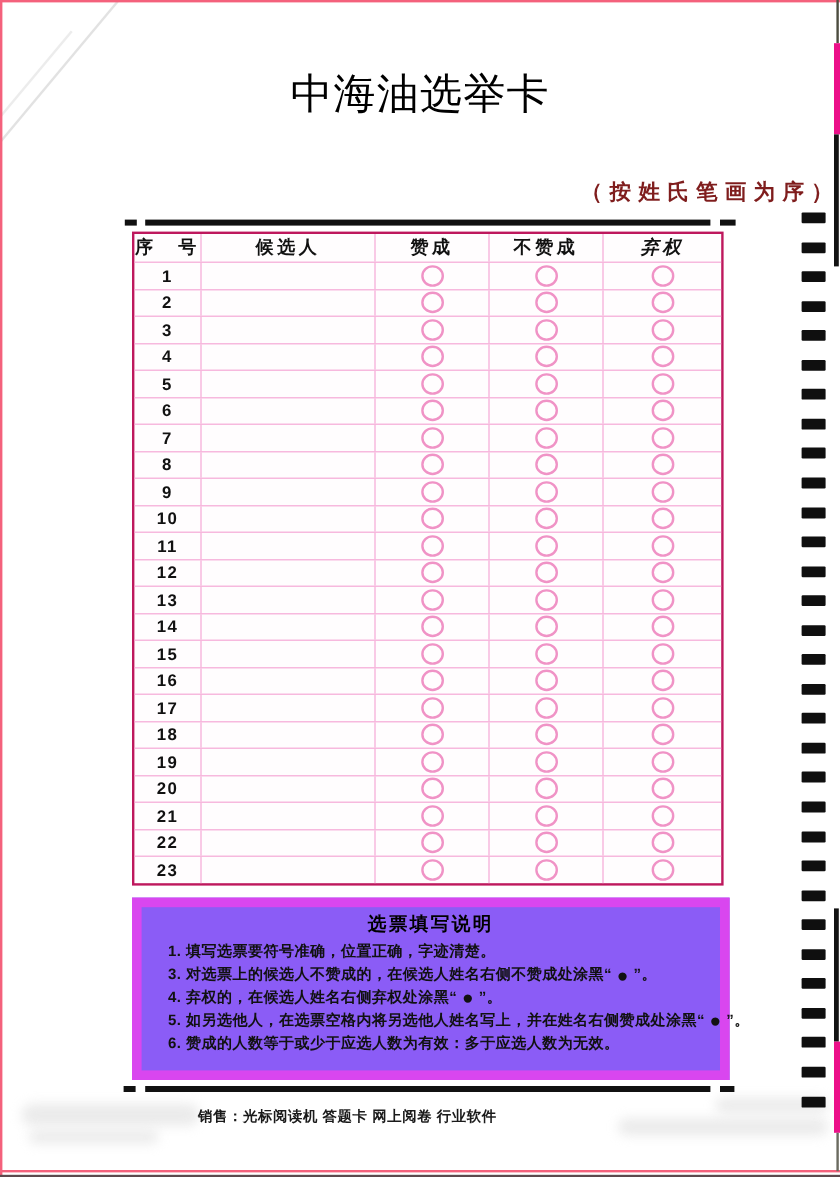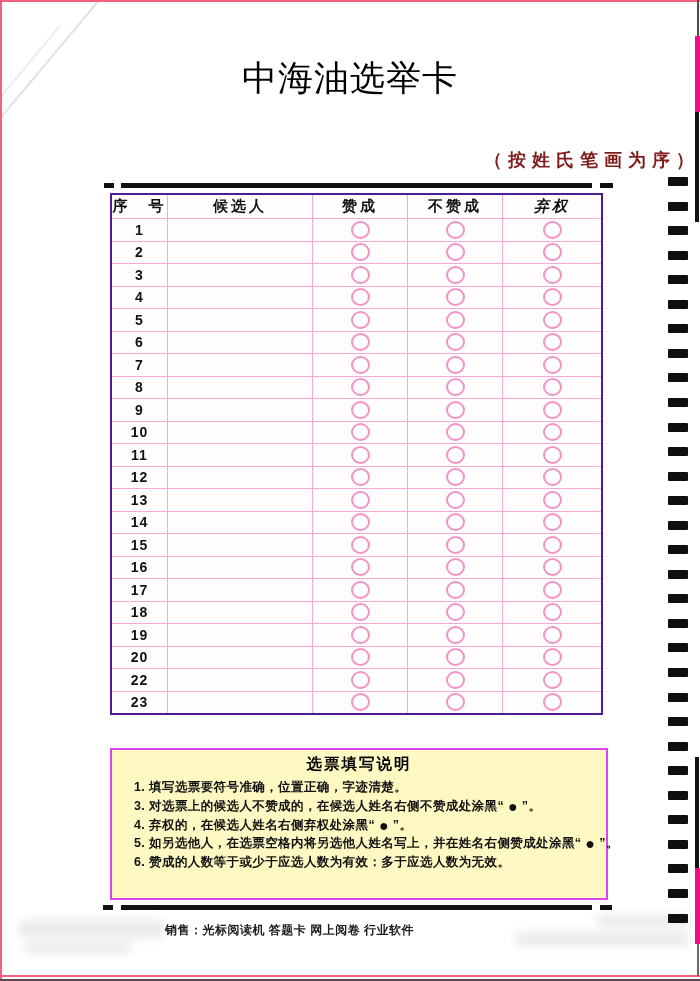--- a/index.html
+++ b/index.html
@@ -37,33 +37,33 @@
             font-size:18px;font-weight:700;letter-spacing:6px;color:#7f1d1d;}
   
   .rule{position:absolute;height:5px;background:#111;}
   .tr-dl{left:104px;top:183px;width:10px;}
   .tr-bar{left:121px;top:183px;width:471px;}
   .tr-dr{left:600px;top:183px;width:13px;}
   .br-dl{left:103px;top:905px;width:10px;}
   .br-bar{left:121px;top:905px;width:471px;}
   .br-dr{left:600px;top:905px;width:12px;}
   
-  .vtable{position:absolute;left:110px;top:193px;width:489px;border:2px solid #4c1d95;background:#fffdfe;}
+  .vtable{position:absolute;left:110px;top:193px;width:489px;border:2px solid #be185d;background:#fffdfe;}
   .thead{display:flex;height:23px;align-items:center;font-size:15px;font-weight:700;letter-spacing:3px;}
   .trow{display:flex;height:22.5px;align-items:center;border-top:1px solid #f5a9d6;box-sizing:border-box;}
   .c{height:100%;display:flex;align-items:center;justify-content:center;box-sizing:border-box;}
   .c0{width:56px;border-right:1px solid #f5a9d6;}
   .c1{width:145px;border-right:1px solid #f5a9d6;}
   .c2,.c3{width:95px;border-right:1px solid #f5a9d6;}
   .c4{flex:1;font-style:italic;}
   .rownum{font-size:14px;font-weight:700;letter-spacing:1px;}
   .bubble{width:15px;height:14px;border:2px solid #f093c6;border-radius:50%;background:transparent;}
   
   .ins-box{position:absolute;left:110px;top:748px;width:498px;height:152px;
-           border:2px solid #d946ef;box-sizing:border-box;background:#fef9c3;}
+           border:8px solid #d946ef;box-sizing:border-box;background:#8b5cf6;}
   .ins-title{text-align:center;font-size:15.5px;font-weight:700;letter-spacing:2px;margin-top:4px;color:#000;}
   .ins-items{padding:3px 4px 0 7px;margin-left:15px;}
   .ins-item{font-size:12.5px;font-weight:700;line-height:18.8px;letter-spacing:.4px;color:#111;white-space:nowrap;}
   .dot{font-size:16px;line-height:1;vertical-align:-2px;}
   
   .footer{position:absolute;left:165px;top:922px;font-size:12px;font-weight:700;letter-spacing:.5px;color:#1a1a1a;}
   
   .tmark{position:absolute;left:668px;width:20px;height:9px;background:#0f0f0f;border-radius:1px;}
 </style>
 </head>
@@ -347,20 +347,33 @@
           </div>
           <div class="c c3">
             <span class="bubble"></span>
           </div>
           <div class="c c4">
             <span class="bubble"></span>
           </div>
         </div>
         <div class="trow">
           <div class="c c0 rownum">20</div>
+          <div class="c c1"></div>
+          <div class="c c2">
+            <span class="bubble"></span>
+          </div>
+          <div class="c c3">
+            <span class="bubble"></span>
+          </div>
+          <div class="c c4">
+            <span class="bubble"></span>
+          </div>
+        </div>
+        <div class="trow">
+          <div class="c c0 rownum">21</div>
           <div class="c c1"></div>
           <div class="c c2">
             <span class="bubble"></span>
           </div>
           <div class="c c3">
             <span class="bubble"></span>
           </div>
           <div class="c c4">
             <span class="bubble"></span>
           </div>

